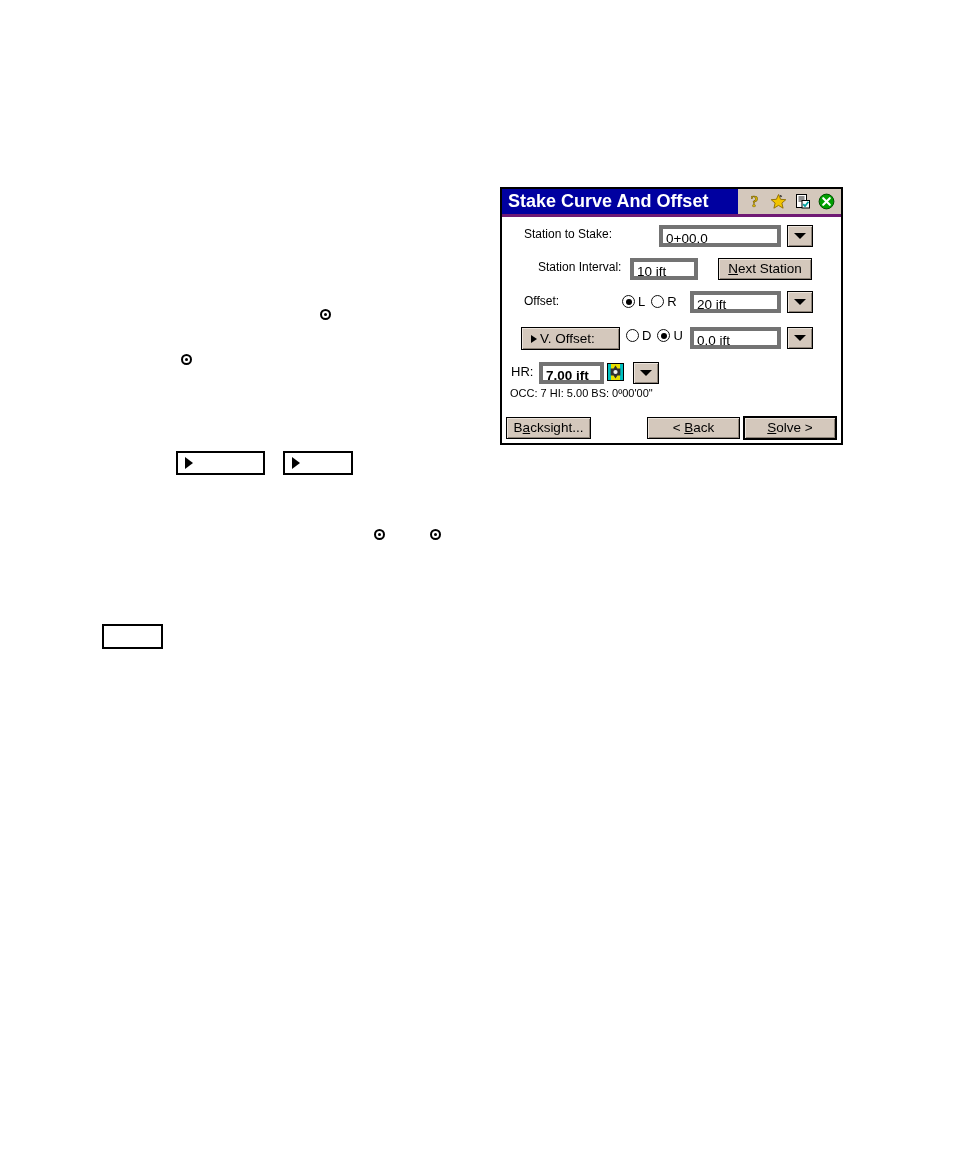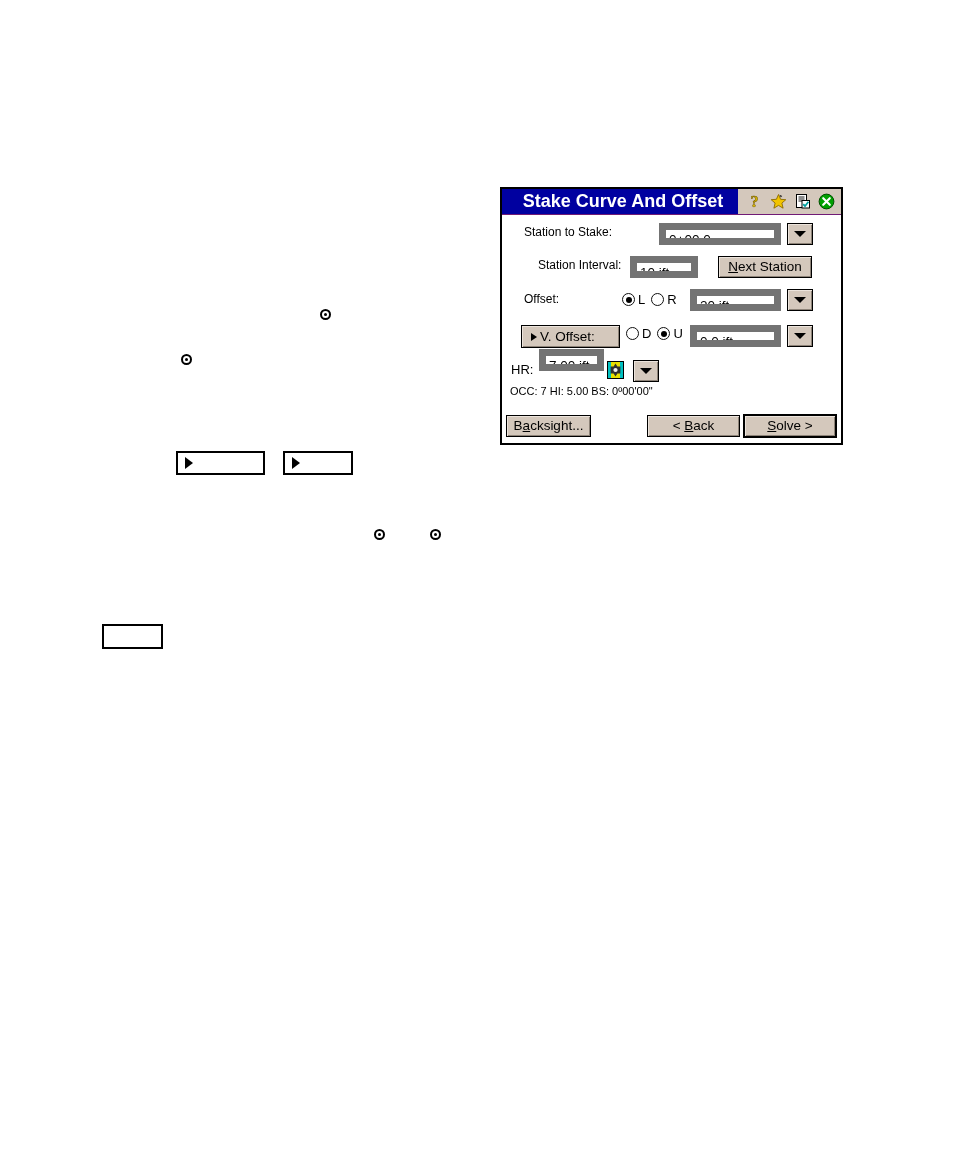--- a/index.html
+++ b/index.html
@@ -67,22 +67,21 @@
     border: 2px solid #000000;
     background: #ffffff;
     overflow: hidden;
   }
 
   .titlebar {
     height: 25px;
     display: flex;
     align-items: stretch;
     background: #fca5a5;
-    border-bottom: 1px solid #701a75;
-    text-align: center;
+    border-bottom: 3px solid #701a75;
   }
   .titlebar .tb-title {
     flex: 1 1 auto;
     background: #0000a0;
     color: #ffffff;
     font-size: 18px;
     font-weight: bold;
     line-height: 25px;
     padding-left: 6px;
     white-space: nowrap;
@@ -108,21 +107,21 @@
 
   .lbl {
     font-size: 12px;
     color: #000000;
     white-space: nowrap;
   }
   .small-lbl { font-size: 13px; }
 
   .txtbox {
     box-sizing: border-box;
-    border: 7px solid #737373;
+    border: 4px solid #737373;
     background: #ffffff;
     font-size: 13.5px;
     color: #000000;
     line-height: 20px;
     height: 22px;
     padding: 0 2px 0 3px;
     white-space: nowrap;
     overflow: hidden;
   }
 
@@ -315,21 +314,21 @@
       <span class="radio-lbl">D</span>
       <span class="radio checked"></span>
       <span class="radio-lbl">U</span>
     </div>
     <div class="txtbox" style="position:absolute; left:188px; top:110px; width:91px;" title="">0.0 ift</div>
     <div class="dropbtn" style="position:absolute; left:285px; top:110px;"></div>
 
     <div class="row" style="left:9px; top:147px;">
       <span class="small-lbl">HR:</span>
     </div>
-    <div class="txtbox" style="position:absolute; left:37px; top:134px; width:65px;" title="">7.00 ift</div>
+    <div class="txtbox" style="position:absolute; left:37px; top:145px; width:65px;font-weight:bold;" title="">7.00 ift</div>
 
     <svg class="prism-icon" viewBox="0 0 17 18" style="position:absolute; left:105px; top:146px;">
       <rect x="0" y="0" width="17" height="18" fill="#000000"></rect>
       <rect x="1" y="1" width="3" height="16" fill="#00c0c0"></rect>
       <rect x="13" y="1" width="3" height="16" fill="#00c0c0"></rect>
       <rect x="4" y="1" width="9" height="16" fill="#e8e000"></rect>
       <path d="M8.5 2.5 L10.4 5.6 L13.4 5.6 L13.4 12.4 L10.4 12.4 L8.5 15.5 L6.6 12.4 L3.6 12.4 L3.6 5.6 L6.6 5.6 Z" fill="#303030"></path>
       <circle cx="8.5" cy="9" r="2.1" fill="#f0f0f0"></circle>
     </svg>
 

